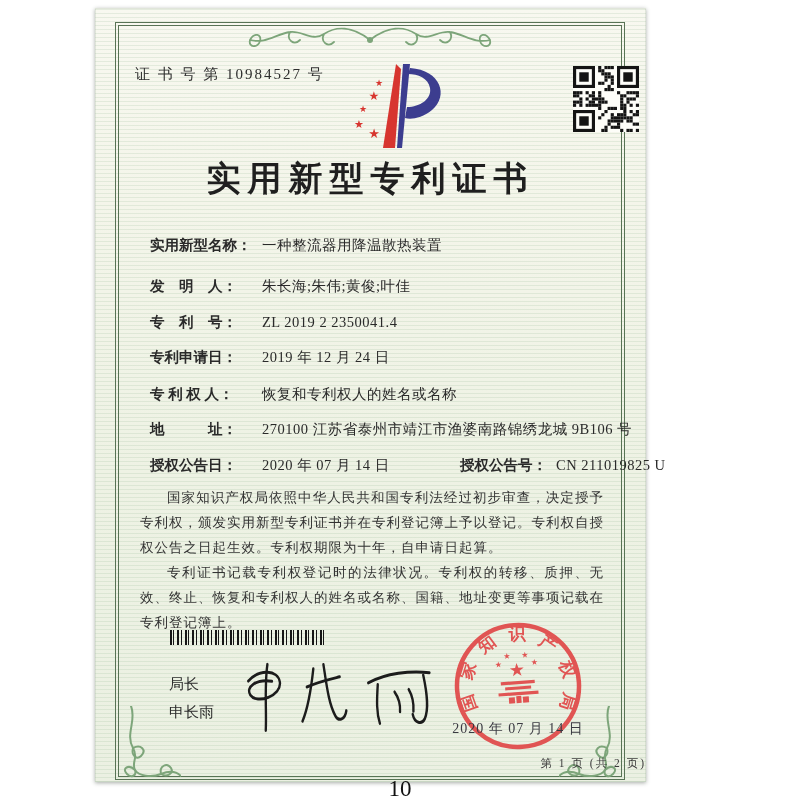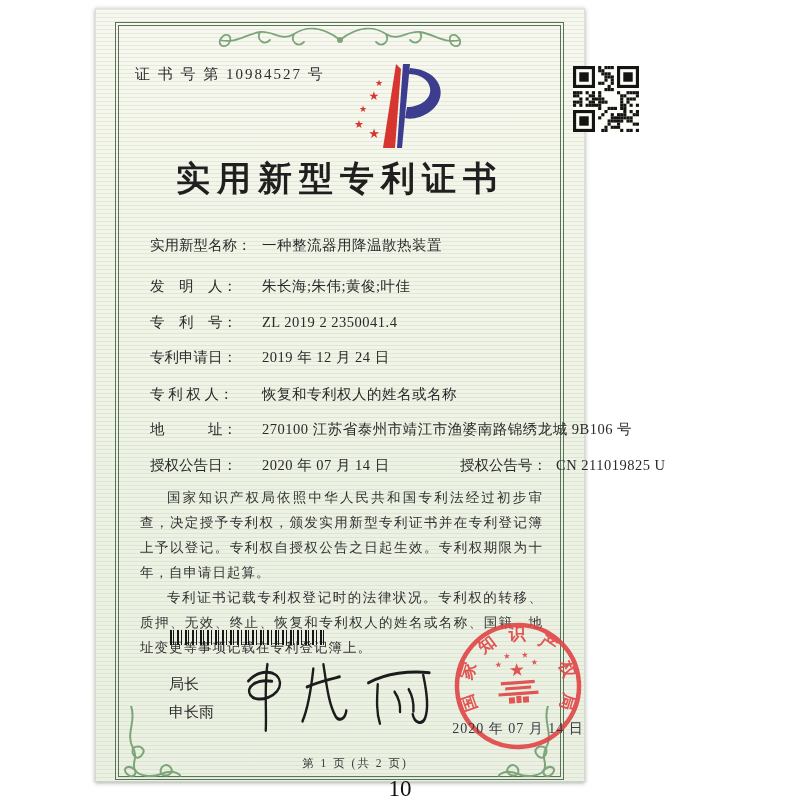--- a/index.html
+++ b/index.html
@@ -1,46 +1,46 @@
 <!DOCTYPE html>
 <html><head>
 <meta charset="utf-8">
 <style>
   html,body{margin:0;padding:0;width:800px;height:800px;background:#ffffff;overflow:hidden;
     font-family:"Liberation Serif","DejaVu Serif",serif;}
-  .paper{position:absolute;left:95px;top:8px;width:490px;height:774px;
+  .paper{position:absolute;left:95px;top:8px;width:551px;height:774px;
     background:
       repeating-linear-gradient(0deg, rgba(148,184,148,0.20) 0 1px, rgba(0,0,0,0) 1px 4px),
       linear-gradient(180deg,#f8f8f0 0%,#f4f5ea 25%,#eef2e4 60%,#ebf0e2 100%);
     box-shadow:0 1px 4px rgba(60,70,60,0.45), inset 0 0 0 1px rgba(150,170,150,0.25);}
   .frame{position:absolute;left:20px;top:14px;right:21px;bottom:2px;
     border:4px double #587355;pointer-events:none;}
   .certno{position:absolute;left:40px;top:57px;font-size:15px;color:#2e2e2e;letter-spacing:2px;}
   .logo{position:absolute;left:252px;top:52px;width:110px;height:92px;}
   .qr{position:absolute;left:478px;top:58px;width:66px;height:66px;background:#fdfdf8;}
   .title{position:absolute;left:0;top:148px;width:100%;text-align:center;
     font-size:34px;font-weight:bold;color:#1f1f1f;letter-spacing:7px;}
   .row{position:absolute;left:55px;right:30px;font-size:14.5px;color:#2a2a2a;white-space:nowrap;}
-  .row .lab{display:inline-block;width:112px;}
+  .row .lab{display:inline-block;width:112px;font-weight:bold;}
   .row .val{letter-spacing:0.5px;margin-top:28px;}
   .r1{top:228px}.r2{top:269px}.r3{top:305px}.r4{top:340px}.r5{top:377px}.r6{top:412px}.r7{top:448px}
   .grant2{position:absolute;left:310px;top:0;}
   .grant2 .lab{width:96px;}
   .paras{position:absolute;left:45px;right:42px;top:477px;font-size:13.5px;line-height:25px;
     color:#333;text-align:justify;}
   .paras p{margin:0;text-indent:2em;letter-spacing:1px;}
   .barcode{position:absolute;left:75px;top:622px;width:157px;height:15px;
     background:repeating-linear-gradient(90deg,#161616 0 2px,transparent 2px 3px,#161616 3px 4px,
       transparent 4px 7px,#161616 7px 9px,transparent 9px 11px,#161616 11px 12px,transparent 12px 15px);}
   .signer{position:absolute;left:74px;top:662px;font-size:15px;color:#2b2b2b;line-height:28px;}
   .signature{position:absolute;left:138px;top:646px;width:205px;height:80px;transform:rotate(-2deg);}
   .seal{position:absolute;left:357px;top:612px;width:132px;height:132px;opacity:0.9;transform:rotate(-4deg);}
   .sealdate{position:absolute;left:348px;top:712px;width:150px;text-align:center;
     font-size:14px;color:#3a3a42;letter-spacing:1px;}
-  .pagefoot{position:absolute;left:15px;top:748px;width:100%;text-align:center;font-size:11.5px;color:#3b3b3b;letter-spacing:2px;}
+  .pagefoot{position:absolute;left:0;top:748px;width:100%;text-align:right;font-size:11.5px;color:#3b3b3b;letter-spacing:2px;}
   .orn-top{position:absolute;left:50%;top:-6px;transform:translateX(-50%);width:260px;height:40px;}
   .orn-bl{position:absolute;left:2px;bottom:-4px;width:60px;height:74px;}
   .orn-br{position:absolute;right:2px;bottom:-4px;width:60px;height:74px;transform:scaleX(-1);}
   .outernum{position:absolute;left:0;top:776px;width:100%;text-align:center;
     font-size:23px;color:#111;font-family:"Liberation Serif",serif;}
 </style>
 </head>
 <body>
 
 <div class="paper">

